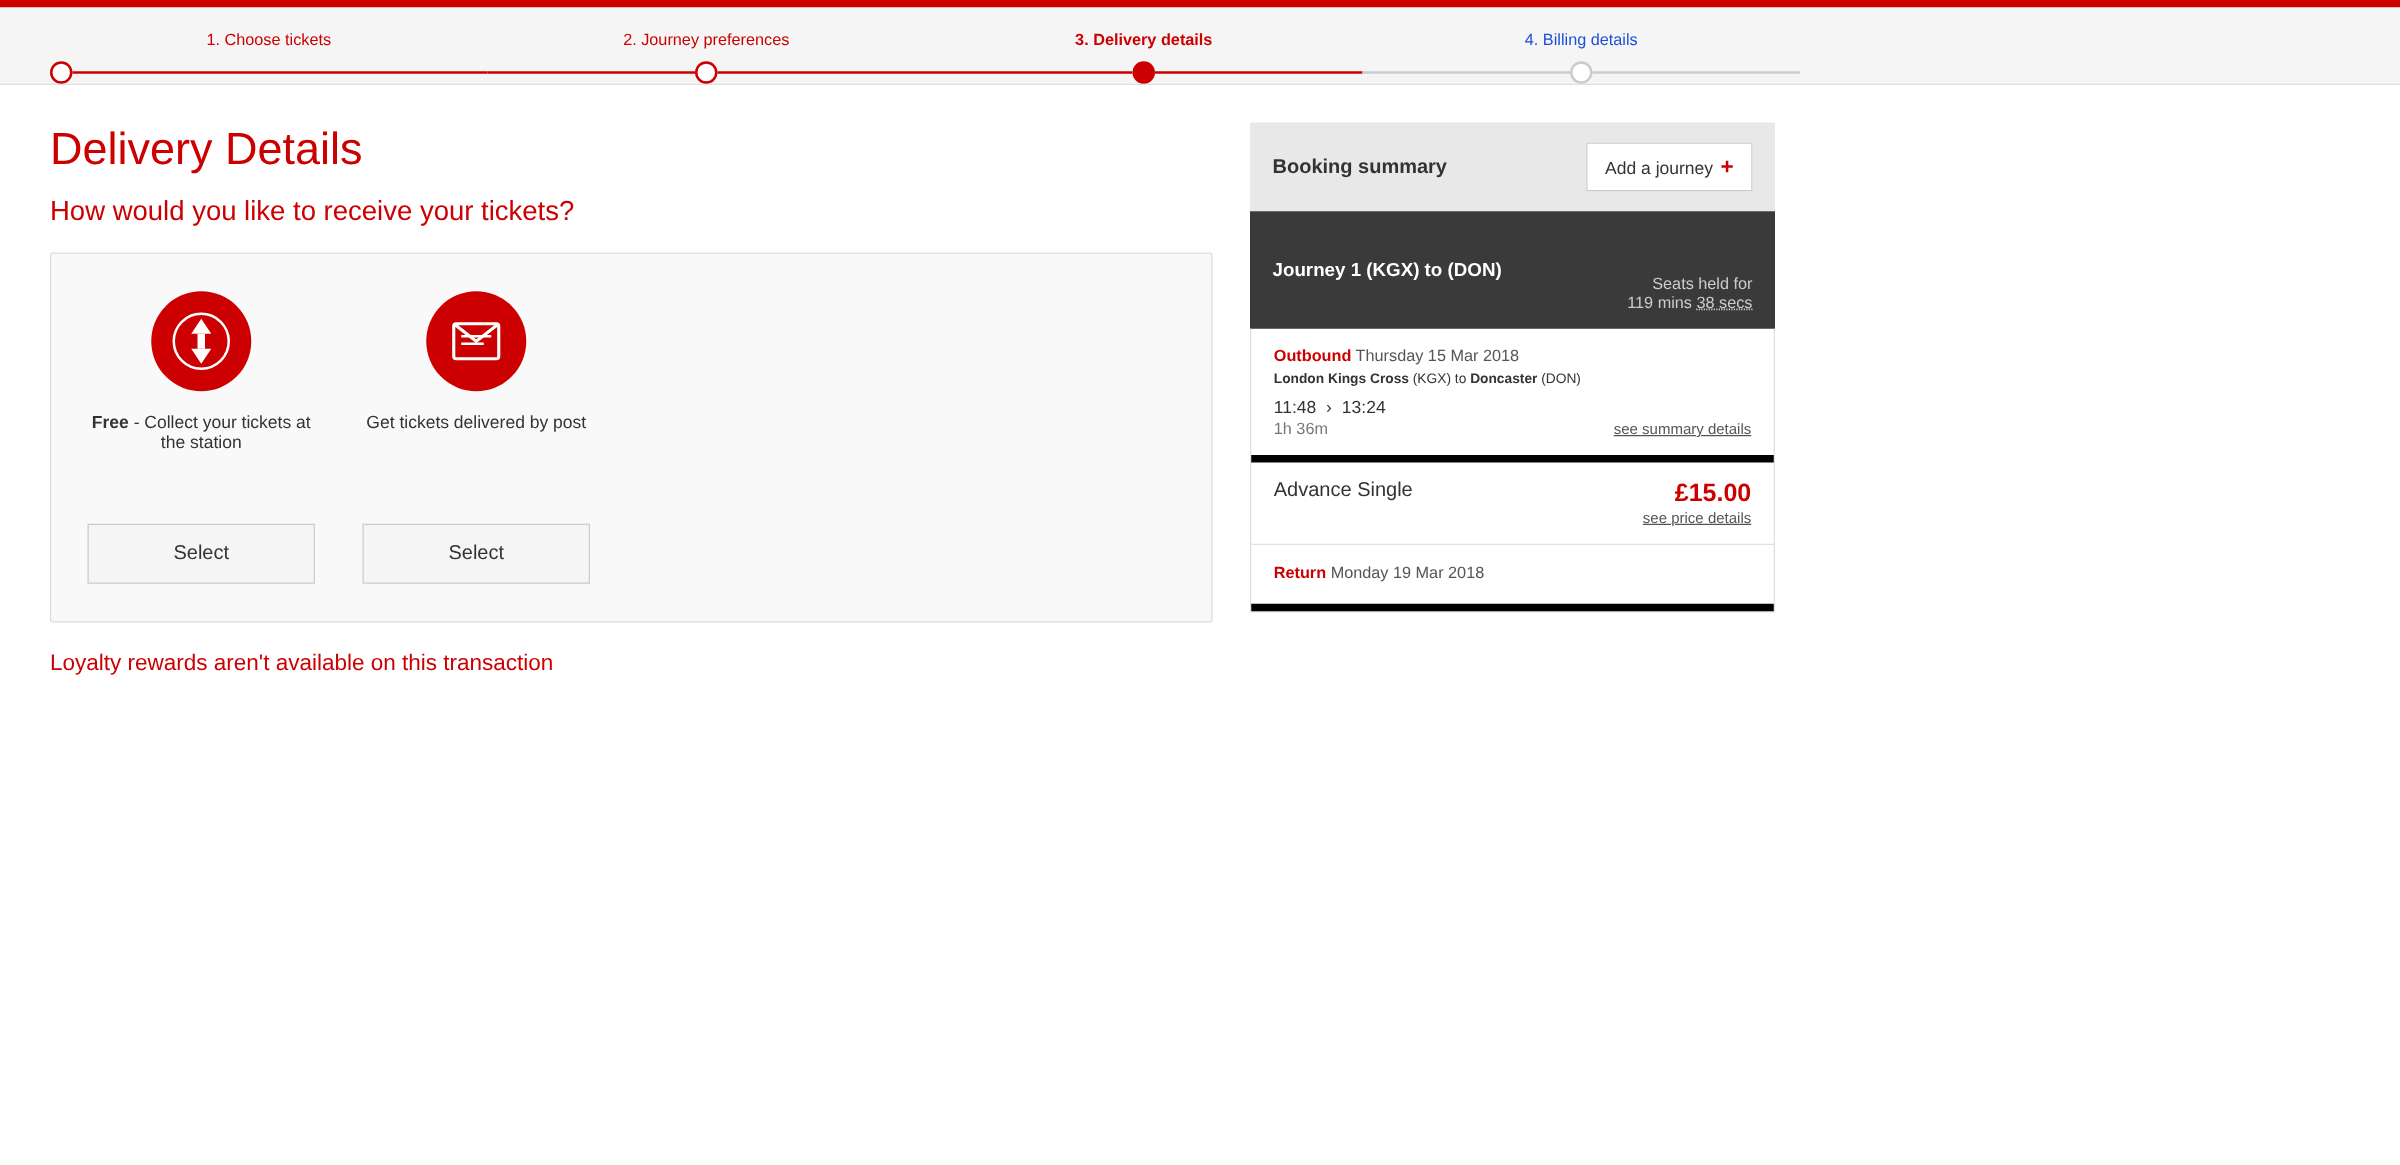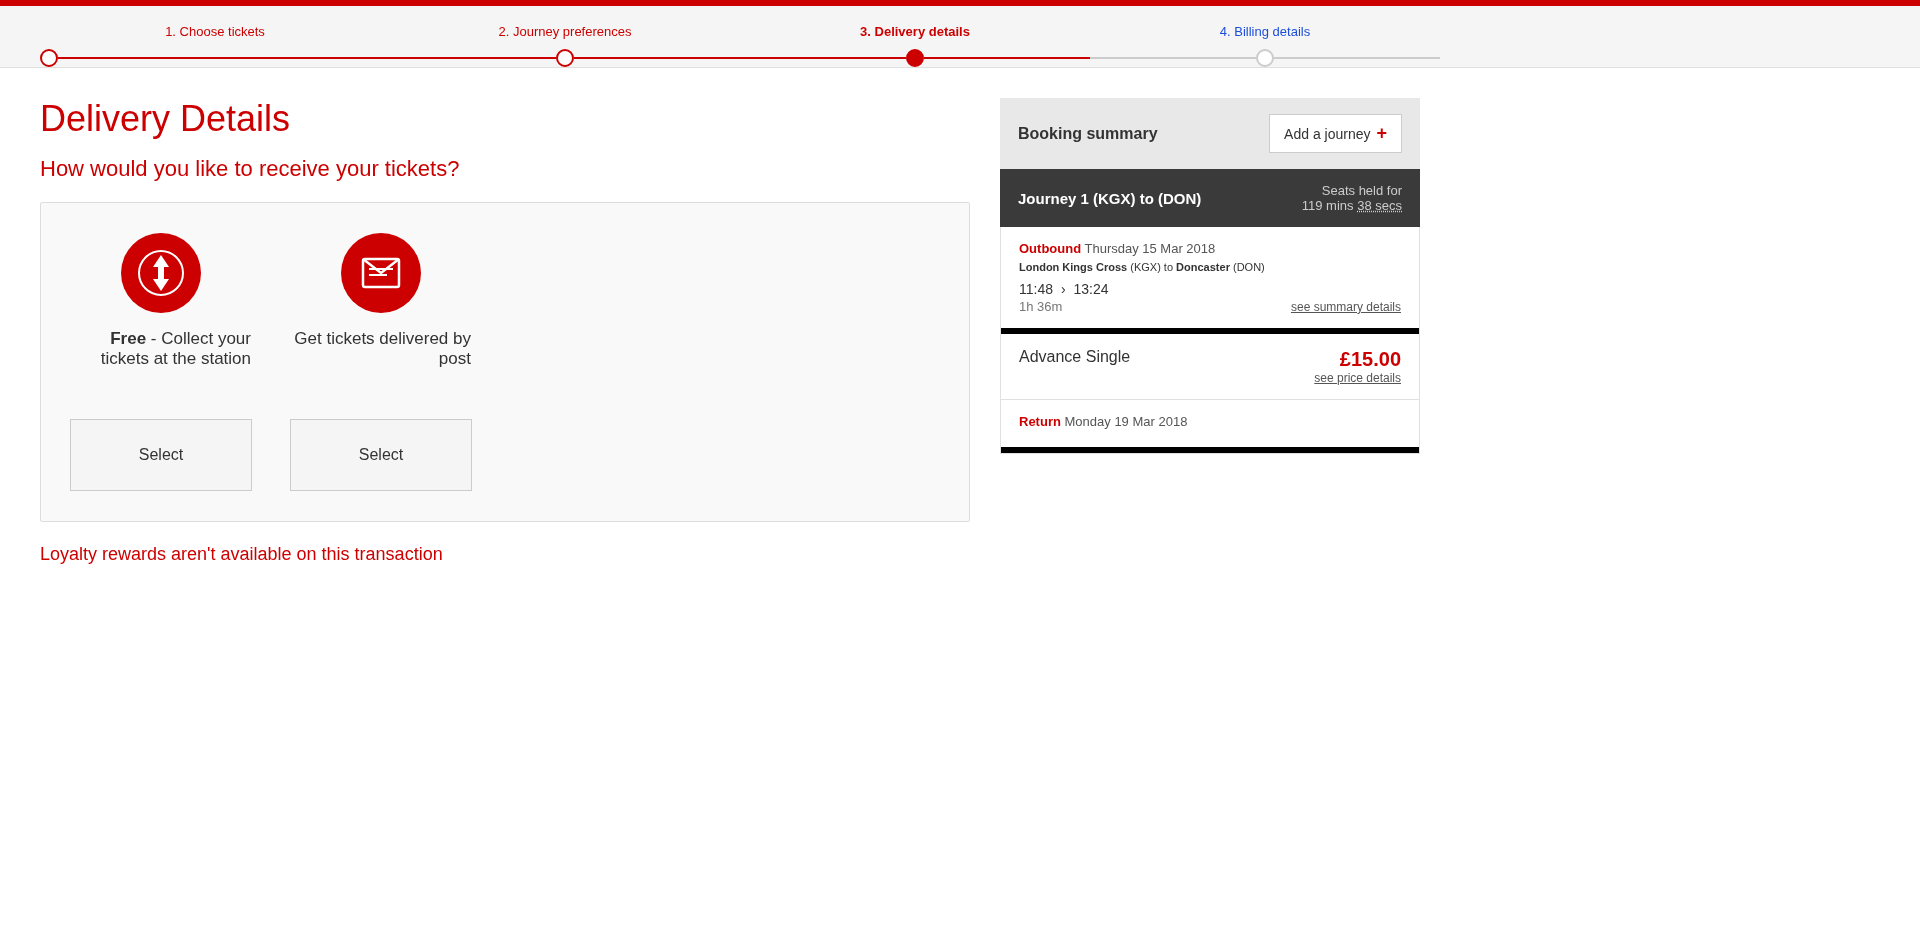--- a/index.html
+++ b/index.html
@@ -139,36 +139,36 @@
       margin-bottom: 16px;
     }
 
     .option-icon-circle svg {
       width: 48px;
       height: 48px;
       fill: white;
     }
 
     .option-description {
-      text-align: right;
-      font-size: 17px;
+      text-align: center;
+      font-size: 14px;
       color: #333;
       margin-bottom: auto;
       padding: 0 10px;
       min-height: 60px;
     }
 
     .option-description strong {
       font-weight: bold;
     }
 
     .select-btn {
       margin-top: 30px;
       width: 182px;
-      padding: 26px 0;
+      padding: 14px 0;
       border: 1px solid #ccc;
       background: #f5f5f5;
       color: #333;
       font-size: 16px;
       cursor: pointer;
       text-align: center;
     }
 
     .loyalty-notice {
       margin-top: 22px;
@@ -226,20 +226,21 @@
 
     .journey-card-title {
       font-size: 15px;
       font-weight: bold;
     }
 
     .seats-held {
       text-align: right;
       font-size: 13px;
       color: #ccc;
+      margin-top: 36px;
     }
 
     .seats-held .mins-secs {
       font-size: 13px;
     }
 
     .seats-held .underline {
       text-decoration: underline dotted;
     }
 

